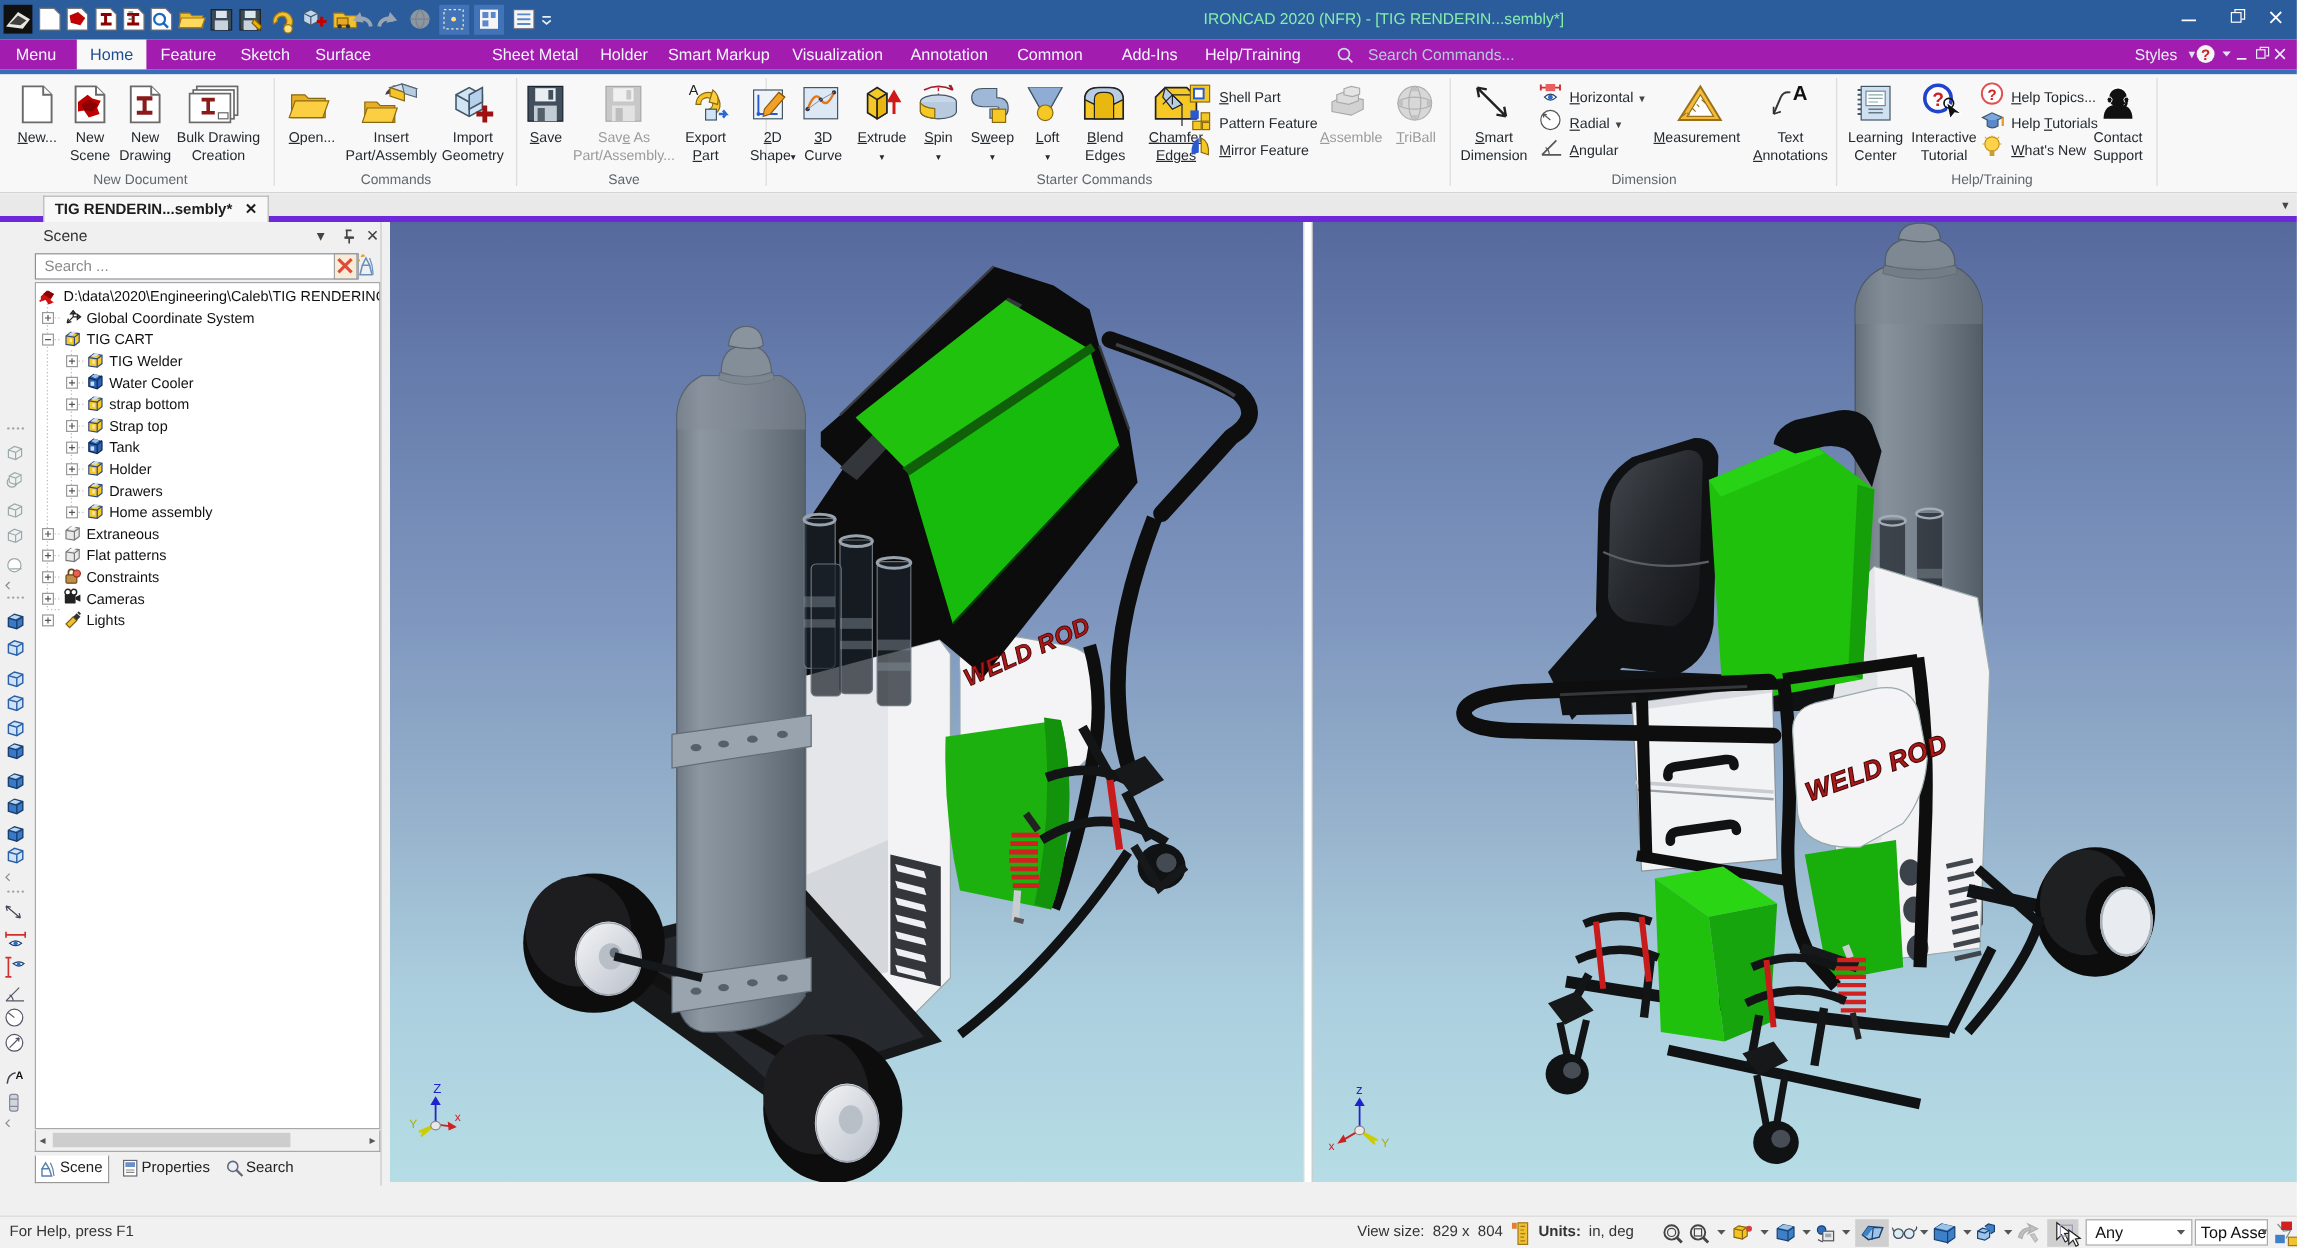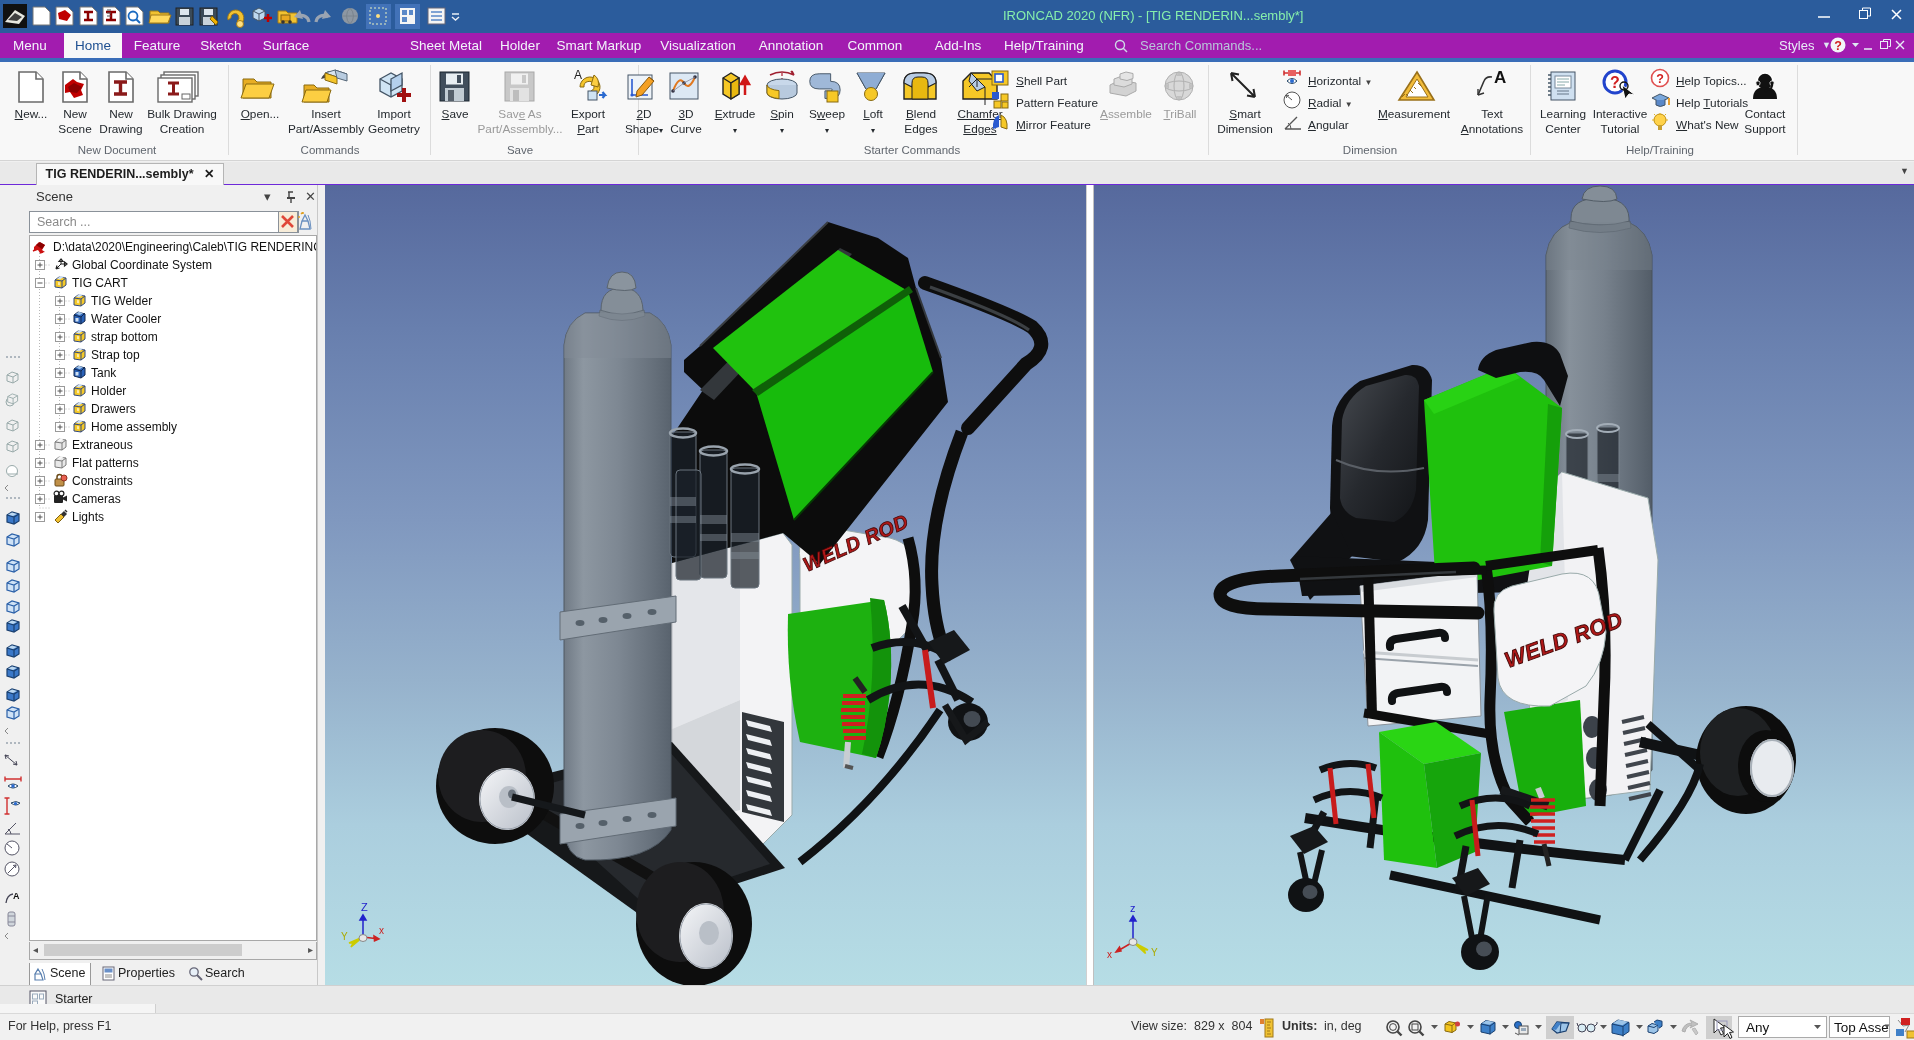--- a/index.html
+++ b/index.html
@@ -14,21 +14,21 @@
 .mtab.sel { background:#f8f8f8; color:#1e4f91; top:0; height:25px; }
 #ribbon { left:0; top:62px; width:1914px; height:99px; background:#f8f8f8; border-bottom:1px solid #d4d4d4; }
 .gsep { position:absolute; top:3px; width:1px; height:90px; background:#dcdcdc; }
 .glabel { position:absolute; top:82px; width:200px; text-align:center; font-size:11.5px; color:#60666e; }
 .bigbtn { position:absolute; top:3px; text-align:center; font-size:11.8px; color:#24292e; line-height:14.5px; }
 .bigbtn .ic { display:block; margin:4px auto 2px; }
 .smallrow { position:absolute; font-size:11.8px; color:#24292e; height:22px; line-height:22px; white-space:nowrap; }
 .smallrow svg { vertical-align:-4px; margin-right:4px; }
 .gray { color:#9a9a9a !important; }
 
-#docstrip { left:0; top:162px; width:1914px; height:23px; background:#e9e9e9; border-bottom:1px solid #6d28d9; }
+#docstrip { left:0; top:162px; width:1914px; height:23px; background:#e9e9e9; border-bottom:5px solid #6d28d9; }
 #doctab { position:absolute; left:36px; top:1px; width:188px; height:22px; background:#f8f8f8; border:1px solid #b5b5b5; border-bottom:none; font-size:12.5px; font-weight:bold; color:#1c1c1c; line-height:21px; text-align:center; }
 
 #leftrail { left:0; top:185px; width:28px; height:803px; background:#f0f0f0; }
 
 #scenepanel { left:28px; top:185px; width:290px; height:803px; background:#f0f0f0; border-right:1px solid #c8c8c8; }
 #scenehead { position:absolute; left:0; top:0; width:289px; height:25px; font-size:13px; color:#333; }
 #searchbox { position:absolute; left:1px; top:26px; width:270px; height:22px; background:#fff; border:1px solid #8a9199; font-size:12.5px; color:#8a8a8a; line-height:20px; padding-left:7px; }
 #tree { position:absolute; left:1px; top:50px; width:288px; height:706px; background:#fff; border:1px solid #a8a8a8; overflow:hidden; }
 .trow { position:absolute; height:18px; font-size:12px; color:#111; line-height:18px; white-space:nowrap; }
 #hscroll { position:absolute; left:1px; top:757px; width:288px; height:18px; background:#f0f0f0; border:1px solid #a8a8a8; border-top:none; }
@@ -861,30 +861,20 @@
     <ellipse cx="0" cy="0" rx="4" ry="3.5" fill="#e8e8e8" stroke="#888"></ellipse>
     <text x="-3" y="-30" font-size="11" fill="#2222cc" font-family="Liberation Sans">z</text>
     <text x="-26" y="16" font-size="10" fill="#cc2222" font-family="Liberation Sans">x</text>
     <text x="18" y="14" font-size="10" fill="#aaaa00" font-family="Liberation Sans">Y</text>
   </g>
   <g transform="translate(1508,668) rotate(-20)">
     <text x="0" y="0" font-size="22" font-weight="bold" font-style="italic" fill="#b01818" stroke="#400606" stroke-width="0.9" font-family="Liberation Sans" letter-spacing="0.5">WELD ROD</text>
   </g>
   </svg>
   </div>
-  <div class="abs" id="starterrow">
-    <svg width="20" height="20" style="position:absolute;left:29px;top:4px;">
-        <rect x="1" y="1" width="16" height="17" fill="#fafafa" stroke="#556"></rect>
-        <rect x="3.5" y="4" width="5" height="5" fill="none" stroke="#99aabb"></rect>
-        <rect x="10.5" y="4" width="4" height="5" fill="none" stroke="#99aabb"></rect>
-        <rect x="3.5" y="11" width="5" height="4" fill="none" stroke="#99aabb"></rect>
-      </svg>
-    <span style="position:absolute;left:55px;top:6px;font-size:12.5px;color:#222;">Starter</span>
-    <div style="position:absolute;left:0;top:18px;width:156px;height:10px;background:#f5f5f5;border-right:1px solid #d0d0d0;"></div>
-  </div>
   <div class="abs" id="statusbar">
     <span style="position:absolute;left:8px;top:5px;">For Help, press F1</span>
     <span style="position:absolute;left:1131px;top:5px;">View size:&nbsp; 829 x&nbsp; 804</span>
     <svg width="18" height="22" style="position:absolute;left:1259px;top:3px;">
         <rect x="6" y="2" width="8" height="18" fill="#f0c232" stroke="#a07818"></rect>
         <path d="M8 5 h4 M8 8 h3 M8 11 h4 M8 14 h3 M8 17 h4" stroke="#a07818"></path>
         <rect x="1" y="2" width="4" height="5" fill="#e08030"></rect>
       </svg>
     <span style="position:absolute;left:1282px;top:5px;font-weight:bold;">Units:</span>
     <span style="position:absolute;left:1324px;top:5px;">in, deg</span>

